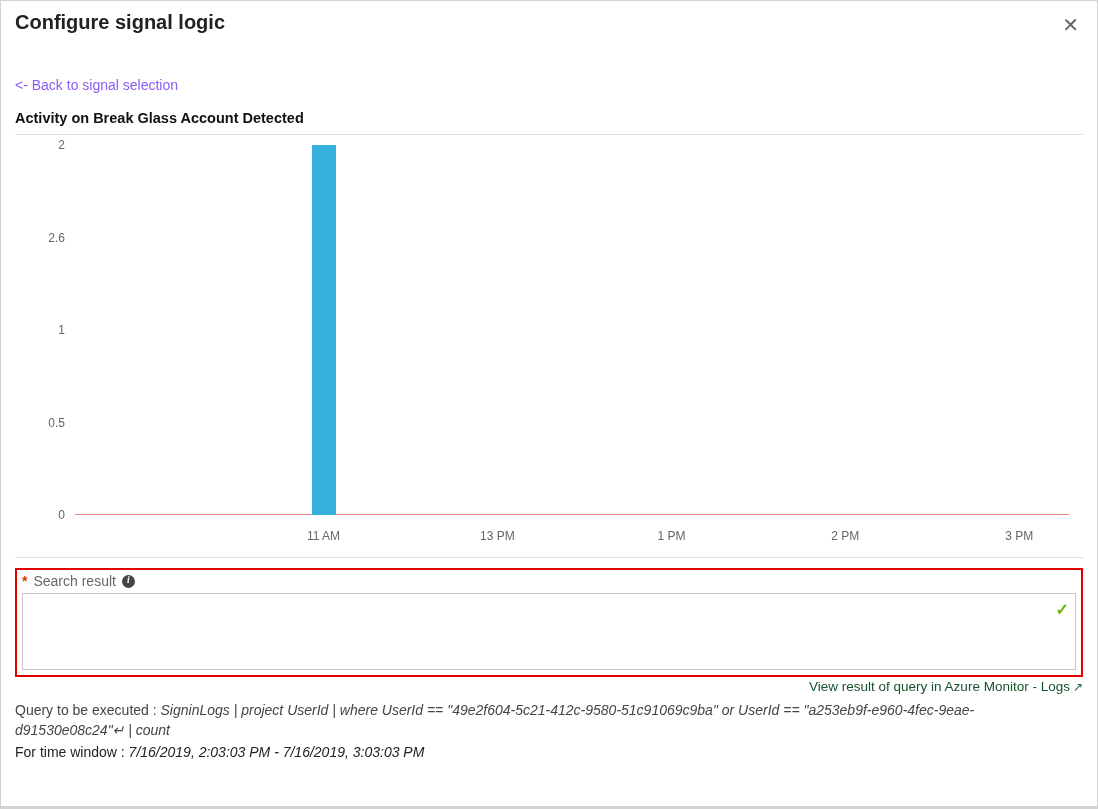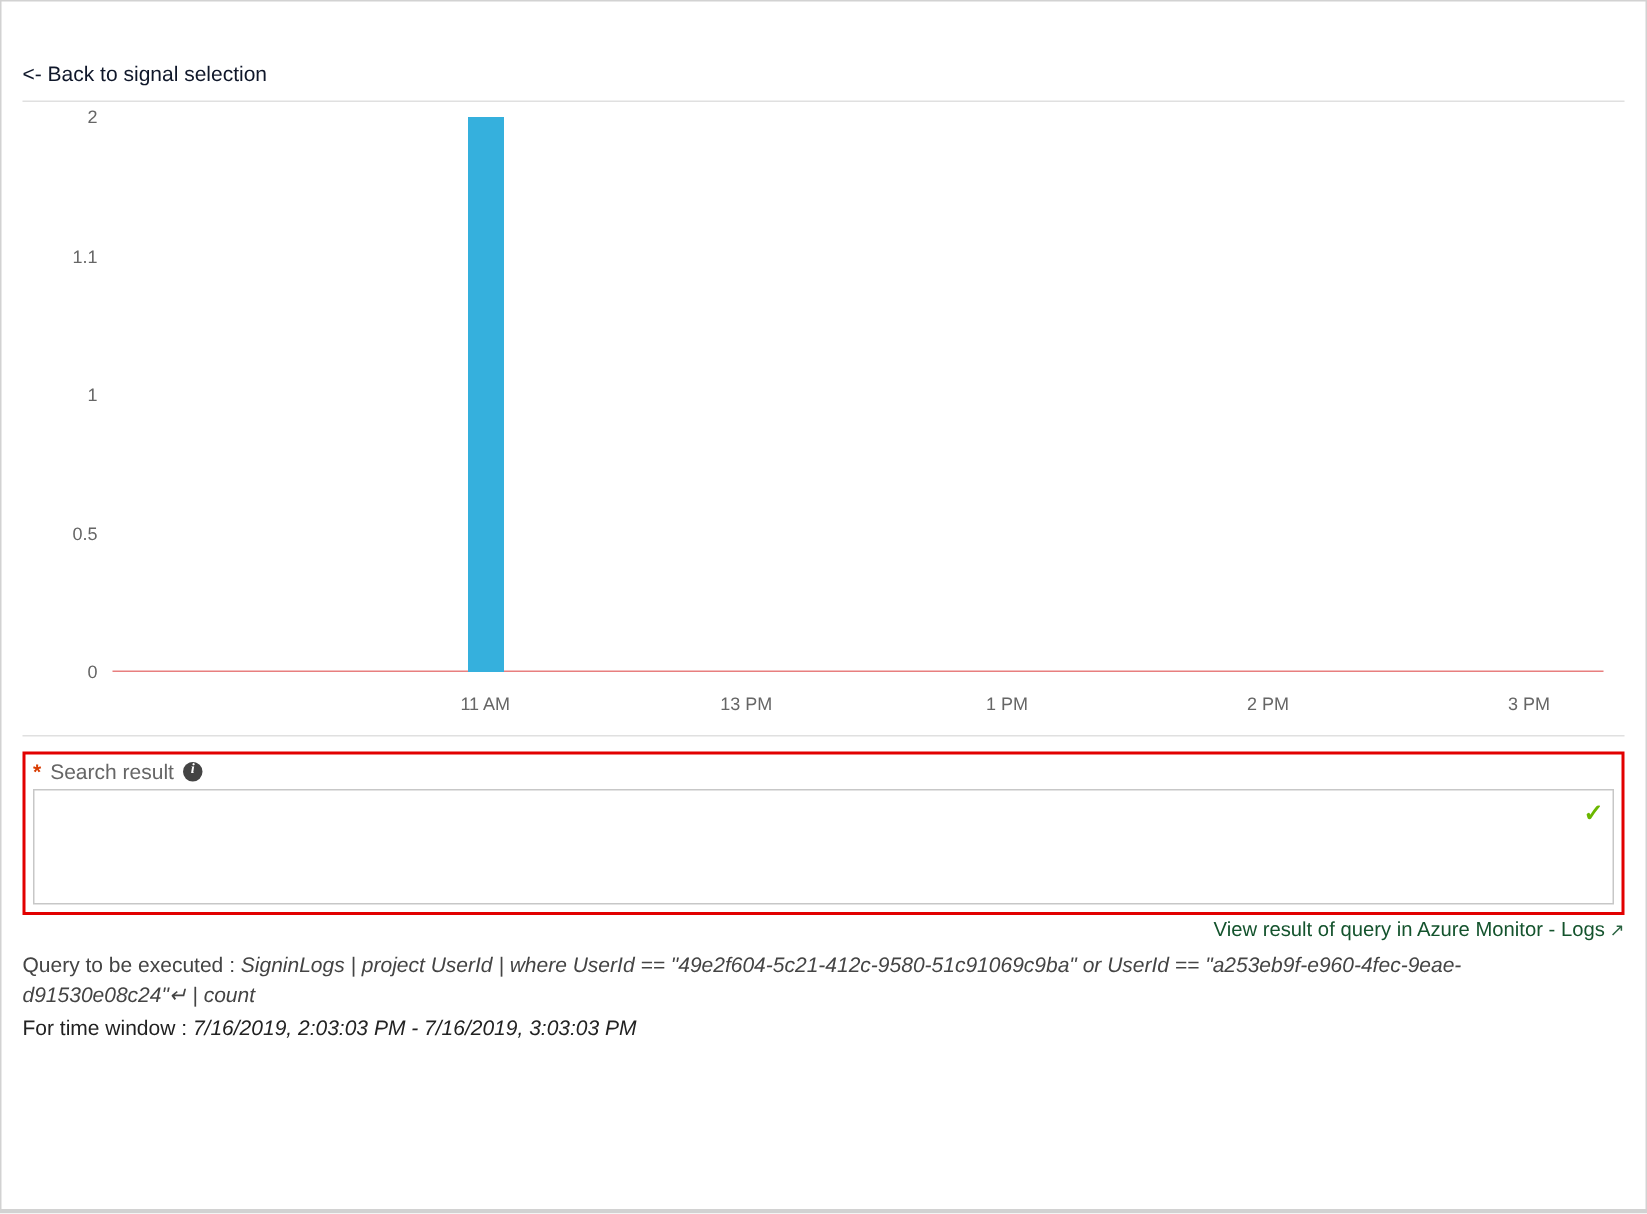--- a/index.html
+++ b/index.html
@@ -13,21 +13,21 @@
   .panel {
     width: 1098px; height:809px;
     border: 1px solid #d2d2d2;
     border-bottom: 3px solid #d2d2d2;
     padding: 10px 14px 14px 14px;
     position: relative;
   }
   .titlebar { display:flex; align-items:flex-start; justify-content:space-between; }
   .title { font-size:20px; font-weight:600; color:#222; }
   .close-x { font-size:20px; color:#666; cursor:pointer; line-height:1; padding:4px 4px 12px 4px; user-select:none; }
-  .back-link { color:#0f172a; font-size:14px; margin-top:30px; display:inline-block; cursor:pointer;}
+  .back-link { color:#8b5cf6; font-size:14px; margin-top:30px; display:inline-block; cursor:pointer;}
   .subtitle { font-weight:700; font-size:14.5px; color:#111; margin-top:16px; }
   
   .chart-wrap {
     border-bottom:1px solid #e0e0e0; border-top:1px solid #e0e0e0;
     margin-top:8px; padding-bottom:2px;
   }
   .chart { position:relative; width:100%; height:420px; padding:10px 0 0 0;}
   .plot { position:absolute; left:60px; right:14px; top:10px; bottom:40px; }
   .baseline { position:absolute; left:0; right:0; bottom:0; height:1px; background:#e46868; opacity:.85;}
   .yaxis-tick { position:absolute; left:-40px; width:30px; text-align:right; font-size:12px; color:#666; transform:translateY(50%);}
@@ -51,33 +51,38 @@
   .exec-summary { font-size:14px; color:#444; margin-top:6px; line-height:1.45;}
   .exec-summary .ital { font-style:italic;}
   .time-window { font-size:14px; color:#222; margin-top:3px;}
   .time-window .ital { font-style:italic;}
 </style>
 </head>
 <body>
 
 <div class="panel">
 
+  <div class="titlebar">
+    <div class="title">Configure signal logic</div>
+    <div class="close-x">✕</div>
+  </div>
 
   <a class="back-link">&lt;- Back to signal selection</a>
 
+  <div class="subtitle">Activity on Break Glass Account Detected</div>
 
   <div class="chart-wrap">
     <div class="chart">
       <div class="plot" id="plot">
         <div class="baseline"></div>
 
       <div class="yaxis-tick" style="bottom: 0%;">0</div>
           <div class="yaxis-tick" style="bottom: 25%;">0.5</div>
           <div class="yaxis-tick" style="bottom: 50%;">1</div>
-          <div class="yaxis-tick" style="bottom: 75%;">1.1</div>
+          <div class="yaxis-tick" style="bottom: 75%;">2.6</div>
           <div class="yaxis-tick" style="bottom: 100%;">2</div>
           <div class="bar" style="left: calc(25% - 12px); height: 100%;"></div>
           <div class="xaxis-tick" style="left: 25%;">11 AM</div>
           <div class="xaxis-tick" style="left: 42.5%;">13 PM</div>
           <div class="xaxis-tick" style="left: 60%;">1 PM</div>
           <div class="xaxis-tick" style="left: 77.5%;">2 PM</div>
           <div class="xaxis-tick" style="left: 95%; text-align: right;">3 PM</div>
         </div>
     </div>
   </div>

